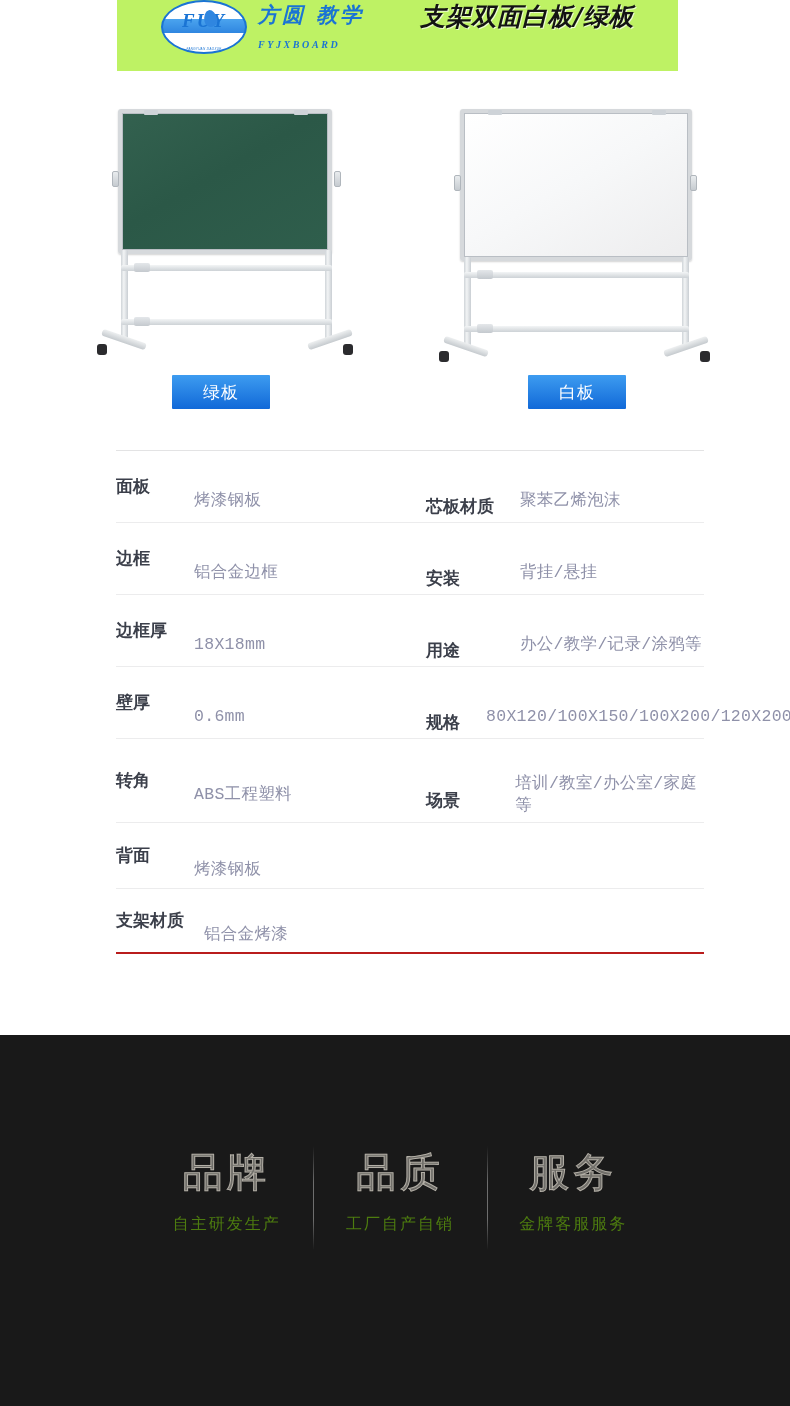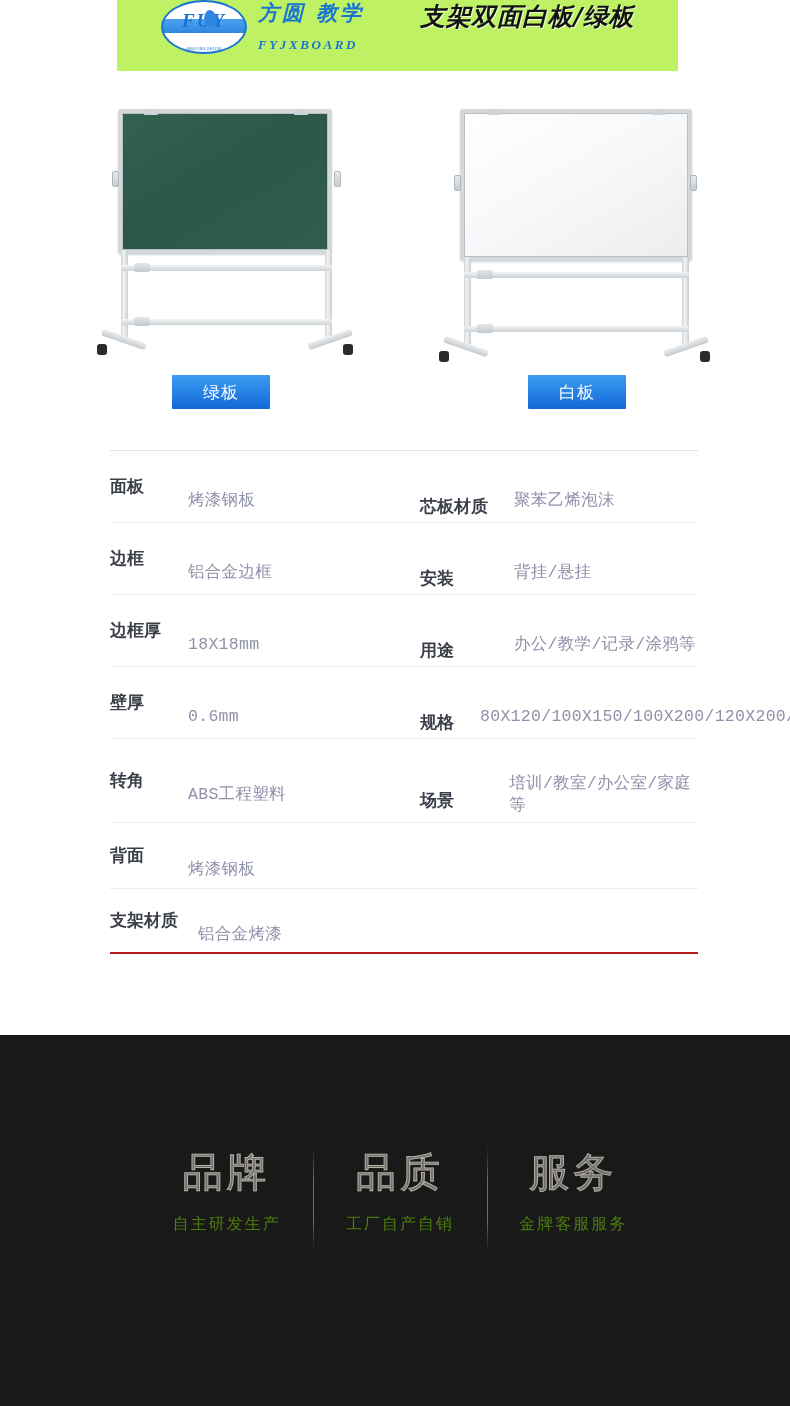--- a/index.html
+++ b/index.html
@@ -63,21 +63,21 @@
   .logo-cn {
     font-family: "DejaVu Sans", sans-serif;
     font-weight: bold;
     font-size: 21px;
     color: #1a74d4;
     letter-spacing: 3px;
   }
   .logo-en {
     font-family: "Liberation Serif", "DejaVu Serif", serif;
     font-weight: bold;
-    font-size: 13px;
+    font-size: 10px;
     color: #1a74d4;
     letter-spacing: 2.6px;
     margin-top: 14px;
   }
   .banner-title {
     margin-left: 56px;
     font-family: "DejaVu Serif", "Liberation Serif", serif;
     font-weight: bold;
     font-size: 25px;
     color: #131313;
@@ -177,21 +177,21 @@
     letter-spacing: 1px;
     border: none;
     border-radius: 1px;
   }
   .tag-btn.green-btn { left: 172px; }
   .tag-btn.white-btn { left: 528px; }
 
   
   .spec {
     position: absolute;
-    left: 110px; top: 450px;
+    left: 116px; top: 450px;
     width: 588px;
   }
   .spec-row {
     display: flex;
     align-items: center;
     border-top: 1px solid #ececed;
     min-height: 66px;
     padding: 4px 0;
   }
   .spec-row:first-child { border-top: 1px solid #e3e3e4; }

